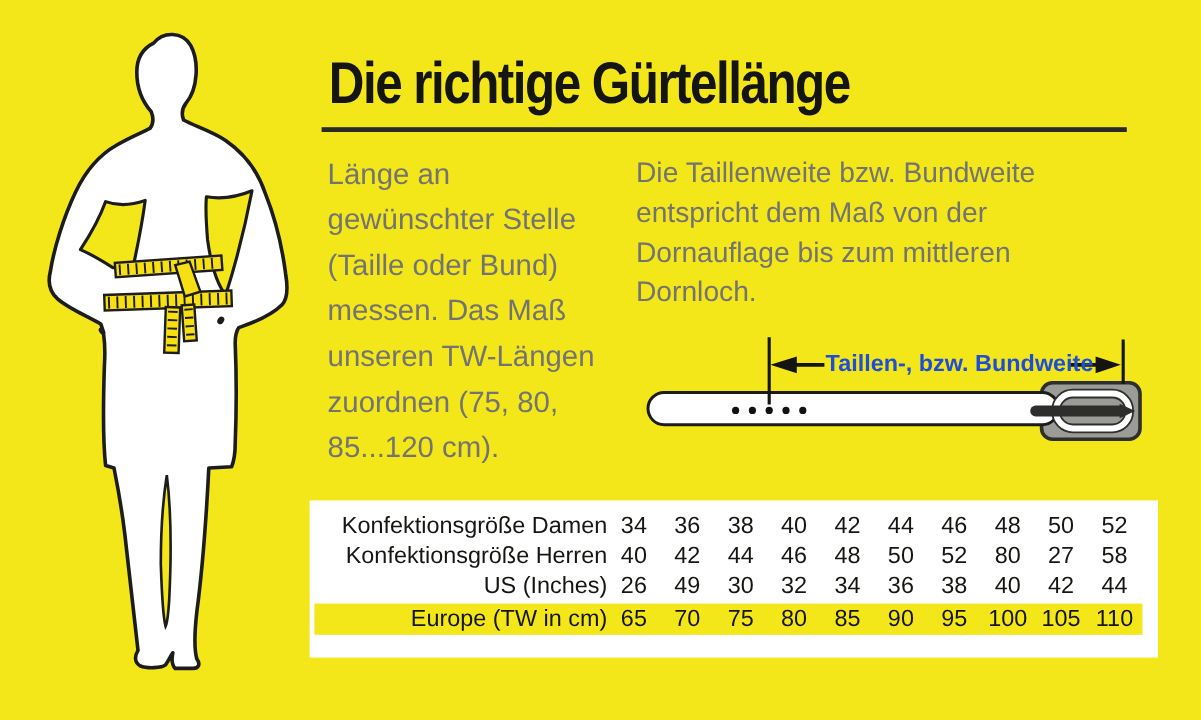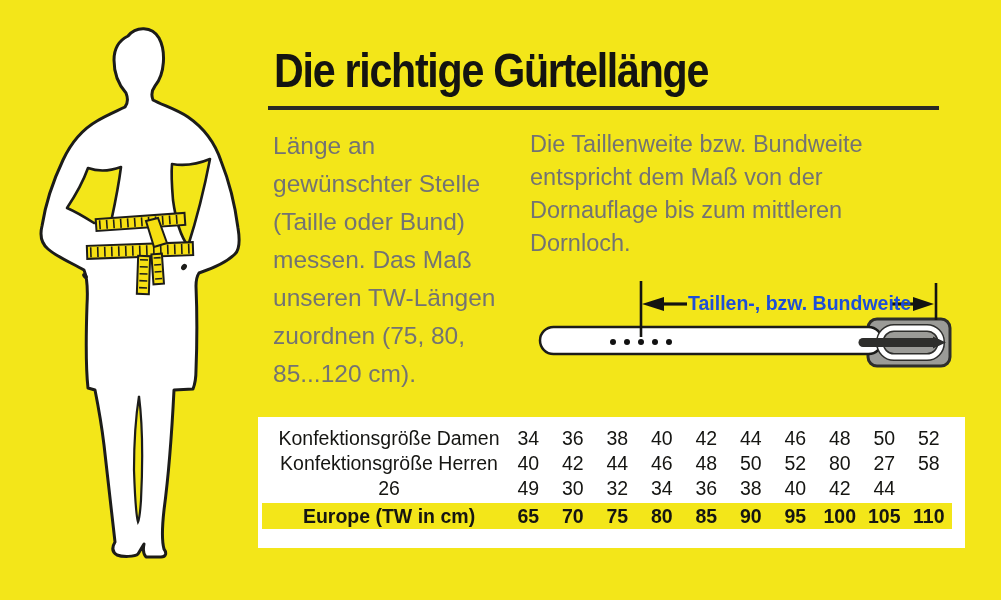--- a/index.html
+++ b/index.html
@@ -31,24 +31,24 @@
   
   #size-table{
     left:258px;top:417px;width:707px;height:131px;background:#ffffff;
     box-sizing:border-box;padding-top:9px;
   }
   .t-row{
     display:grid;grid-template-columns:234px repeat(10,44.5px);
     align-items:center;height:25px;padding-left:14px;
     font-size:19.5px;color:#151512;
   }
-  .t-row .lbl{text-align:center;white-space:nowrap;}
+  .t-row .lbl{text-align:right;white-space:nowrap;}
   .t-row .val{text-align:center;}
   .t-row.highlight{
-    background:#F3E619;font-weight:700;height:26px;
+    background:#F3E619;font-weight:400;height:26px;
     margin:2px 13px 0 4px;padding-left:10px;
   }
 </style>
 </head>
 <body>
 
 <svg class="abs" style="left:0;top:0" width="260" height="600" viewBox="0 0 260 600">
 
   <path d="M128,36
        C136,26 152,26 159,38
@@ -185,20 +185,21 @@
       <div class="val">44</div>
       <div class="val">46</div>
       <div class="val">48</div>
       <div class="val">50</div>
       <div class="val">52</div>
       <div class="val">80</div>
       <div class="val">27</div>
       <div class="val">58</div>
     </div>
     <div class="t-row">
+      <div class="lbl">US (Inches)</div>
       <div class="val">26</div>
       <div class="val">49</div>
       <div class="val">30</div>
       <div class="val">32</div>
       <div class="val">34</div>
       <div class="val">36</div>
       <div class="val">38</div>
       <div class="val">40</div>
       <div class="val">42</div>
       <div class="val">44</div>

